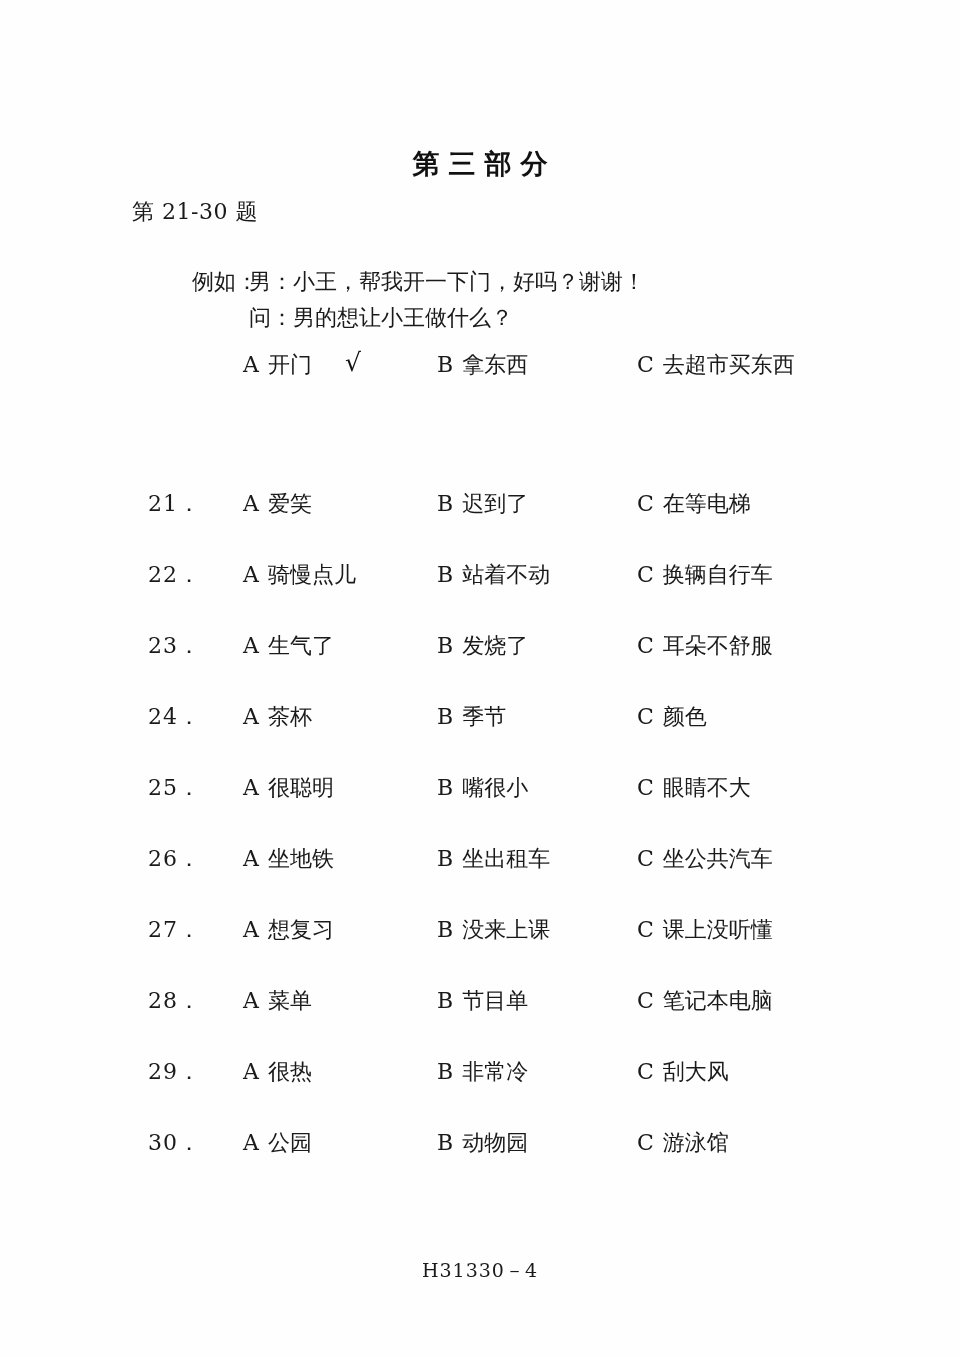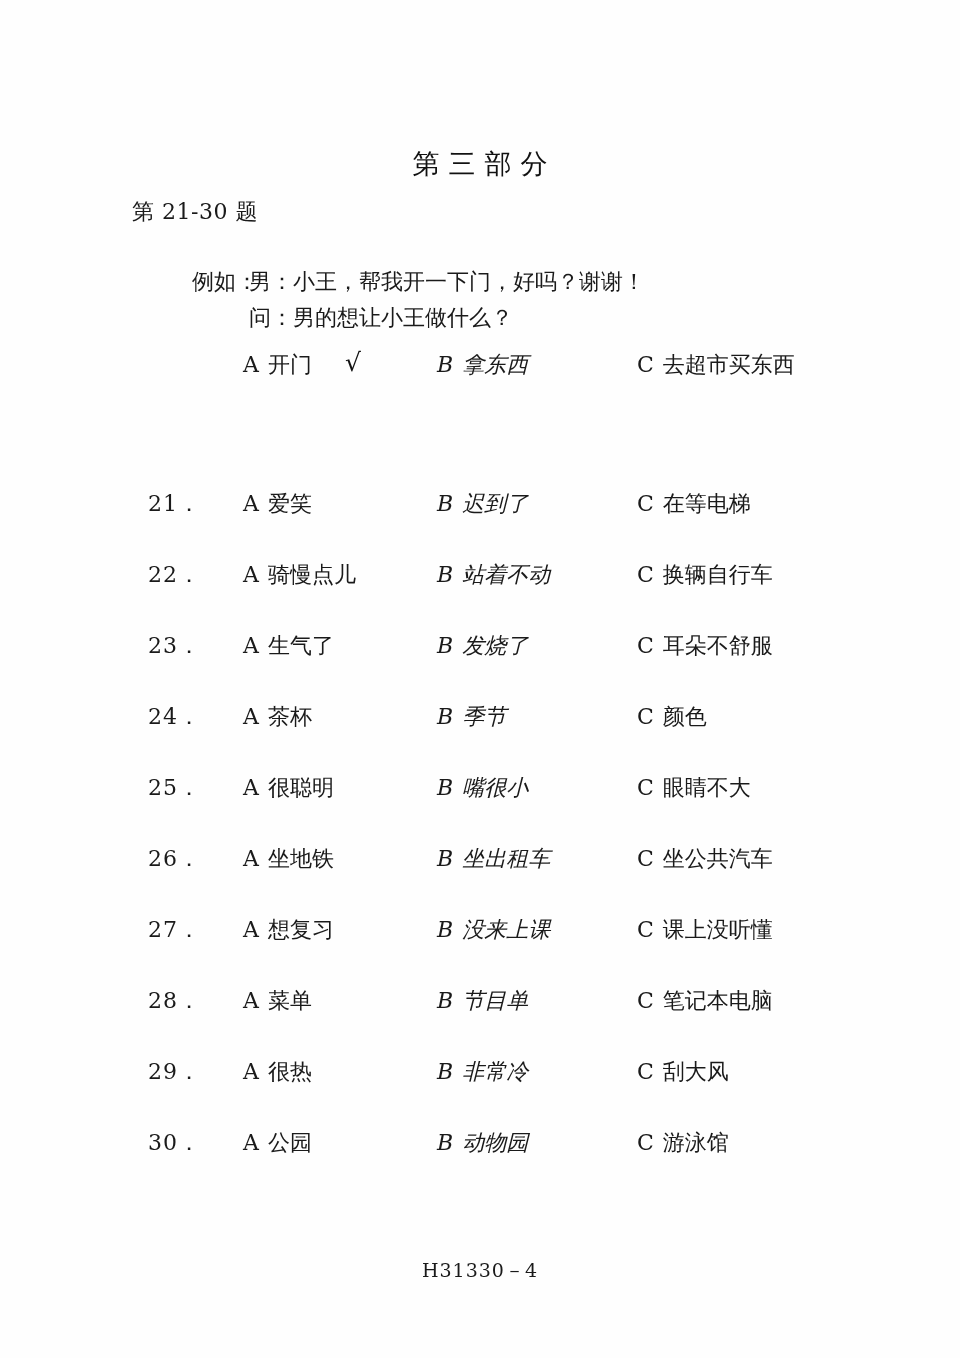--- a/index.html
+++ b/index.html
@@ -23,21 +23,21 @@
   }
 
   
   .section-title {
     position: absolute;
     top: 146px;
     left: 0;
     width: 960px;
     text-align: center;
     font-size: 27px;
-    font-weight: normal;
+    font-weight: bold;
     letter-spacing: 9px;
     text-indent: 9px;
     font-family: "DejaVu Sans", "Liberation Sans", sans-serif;
     color: #111111;
   }
 
   
   .range-label {
     position: absolute;
     top: 197px;
@@ -77,21 +77,21 @@
     position: absolute;
     top: 0;
     font-size: 22px;
     white-space: nowrap;
   }
   .opt .letter {
     font-family: "DejaVu Serif", "Liberation Serif", serif;
     margin-right: 9px;
   }
   .col-a { left: 95px; }
-  .col-b { left: 289px; font-style: italic; }
+  .col-b { left: 289px; }
   .col-c { left: 477px; margin-left: 12px; }
 
   .check-mark {
     position: absolute;
     top: -2px;
     left: 197px;
     font-size: 25px;
     font-family: "DejaVu Sans", "Liberation Sans", sans-serif;
     color: #111;
   }

